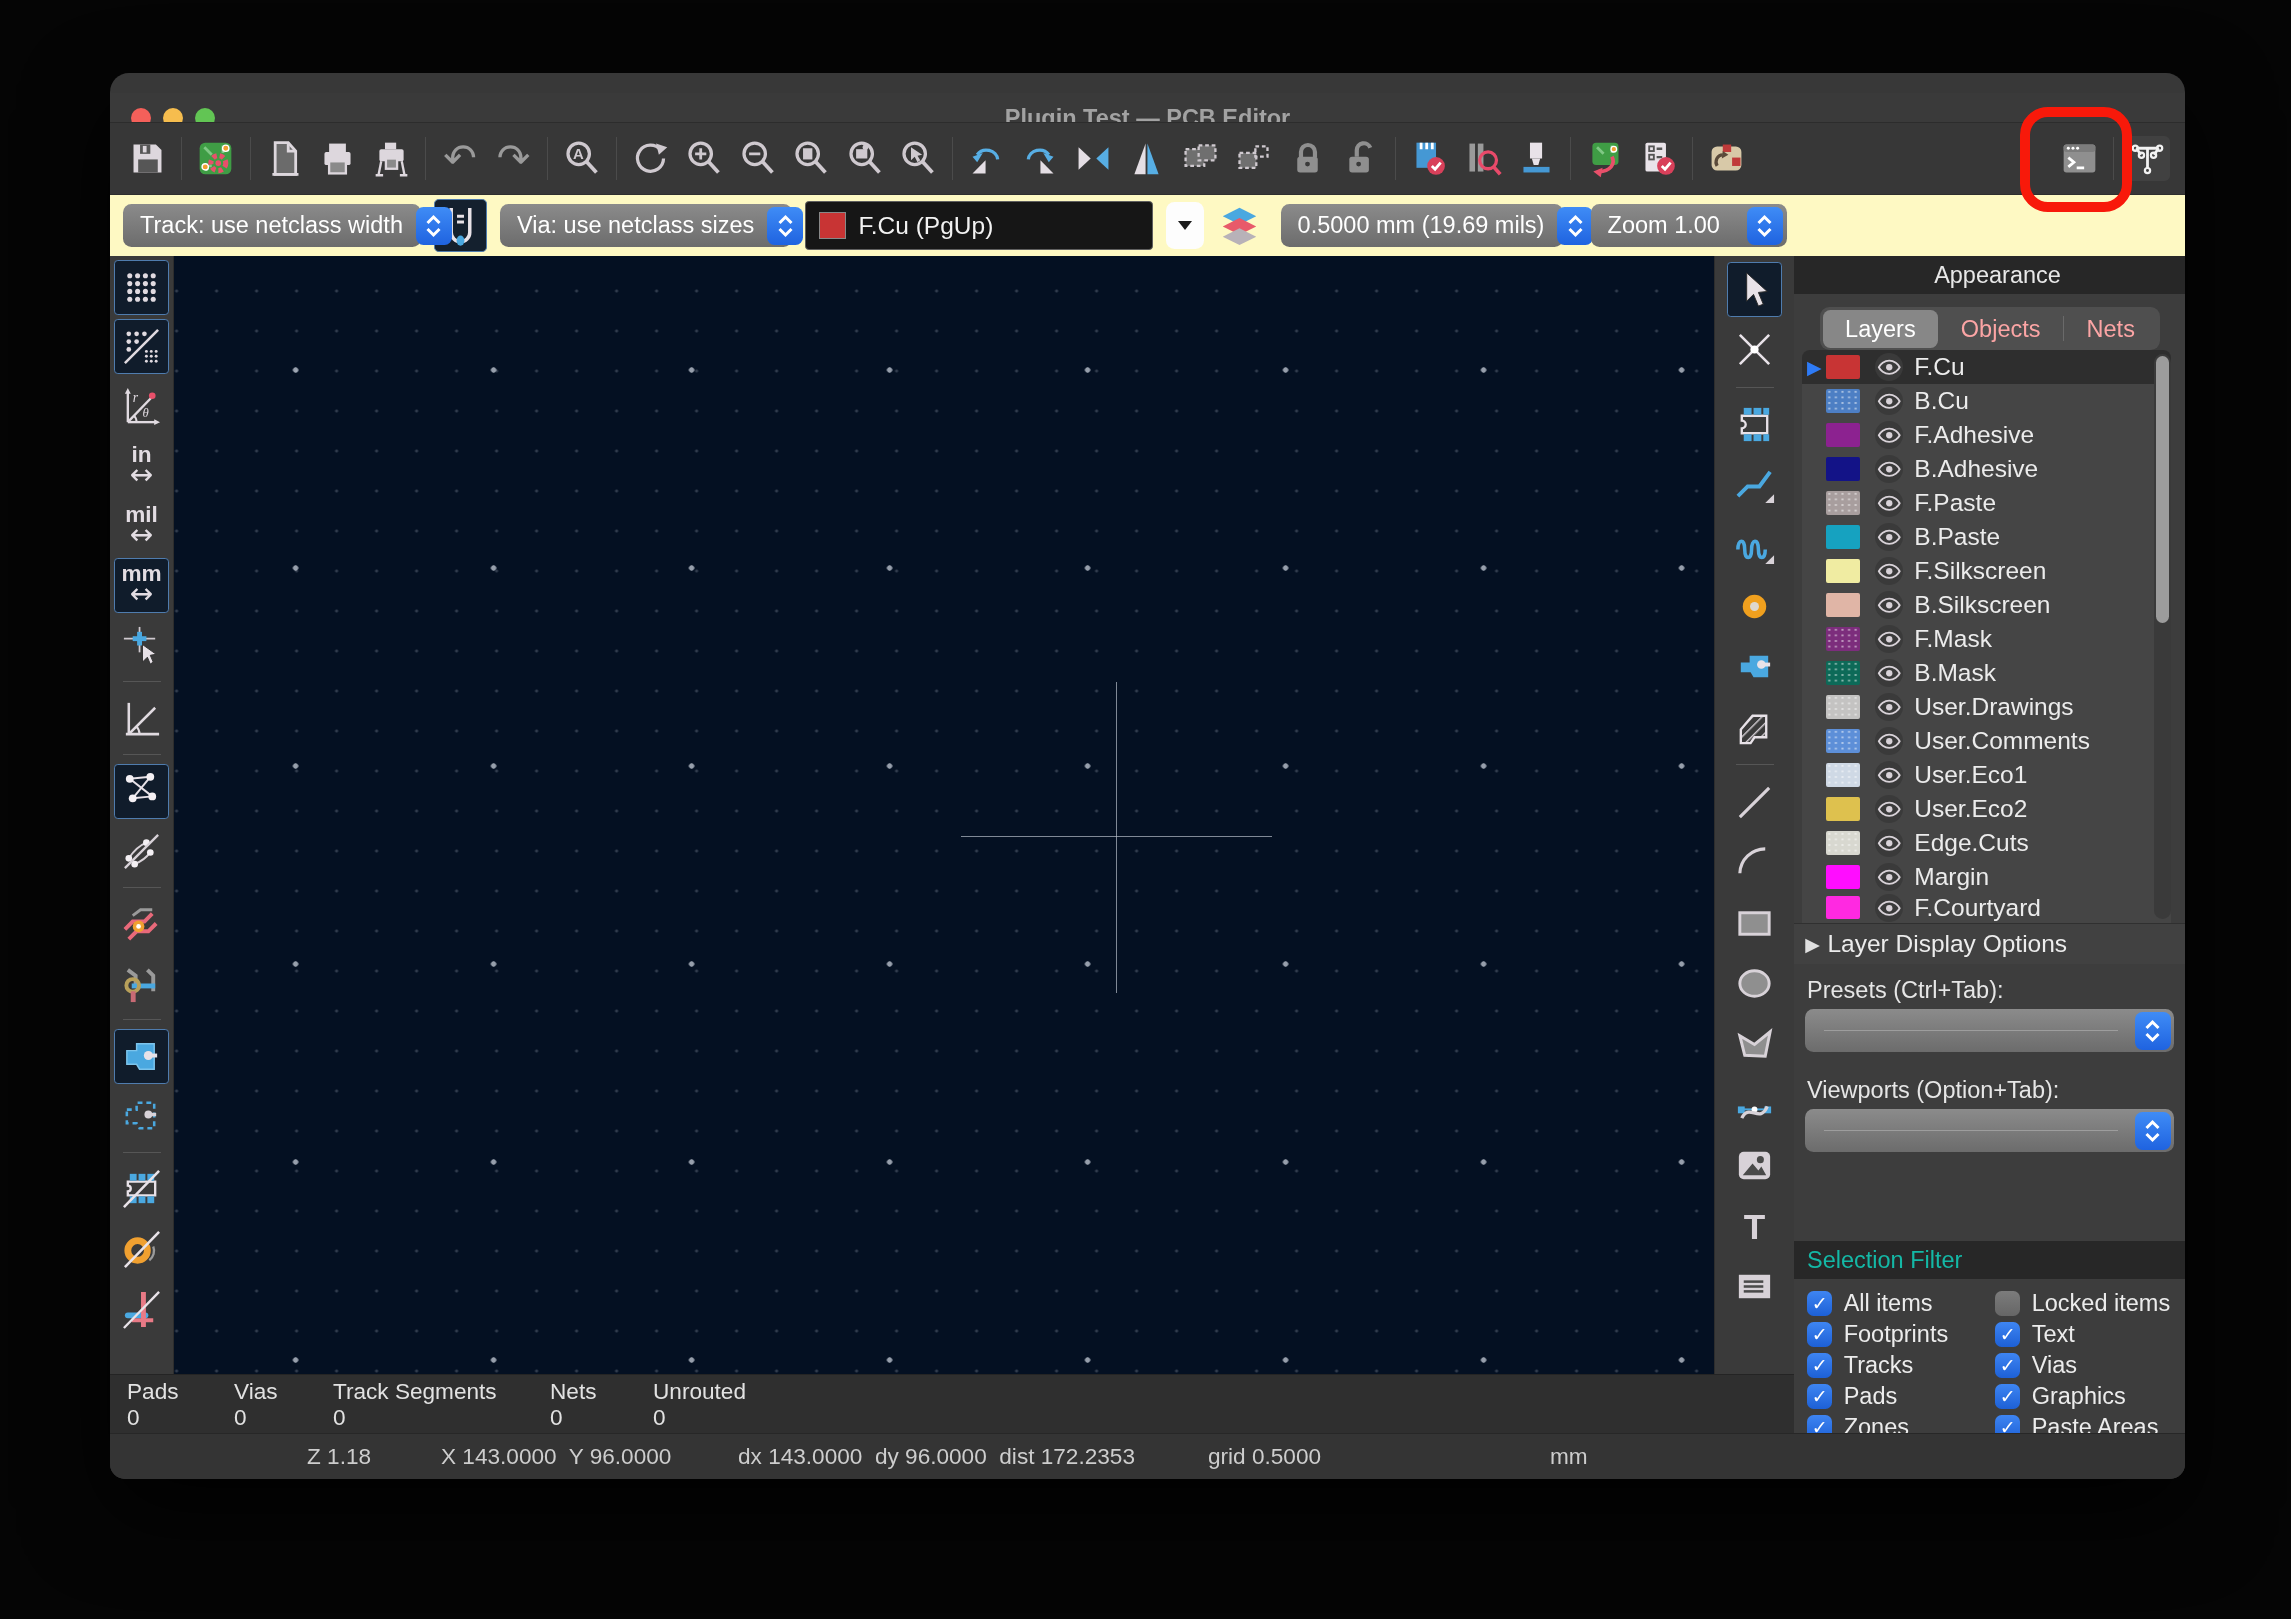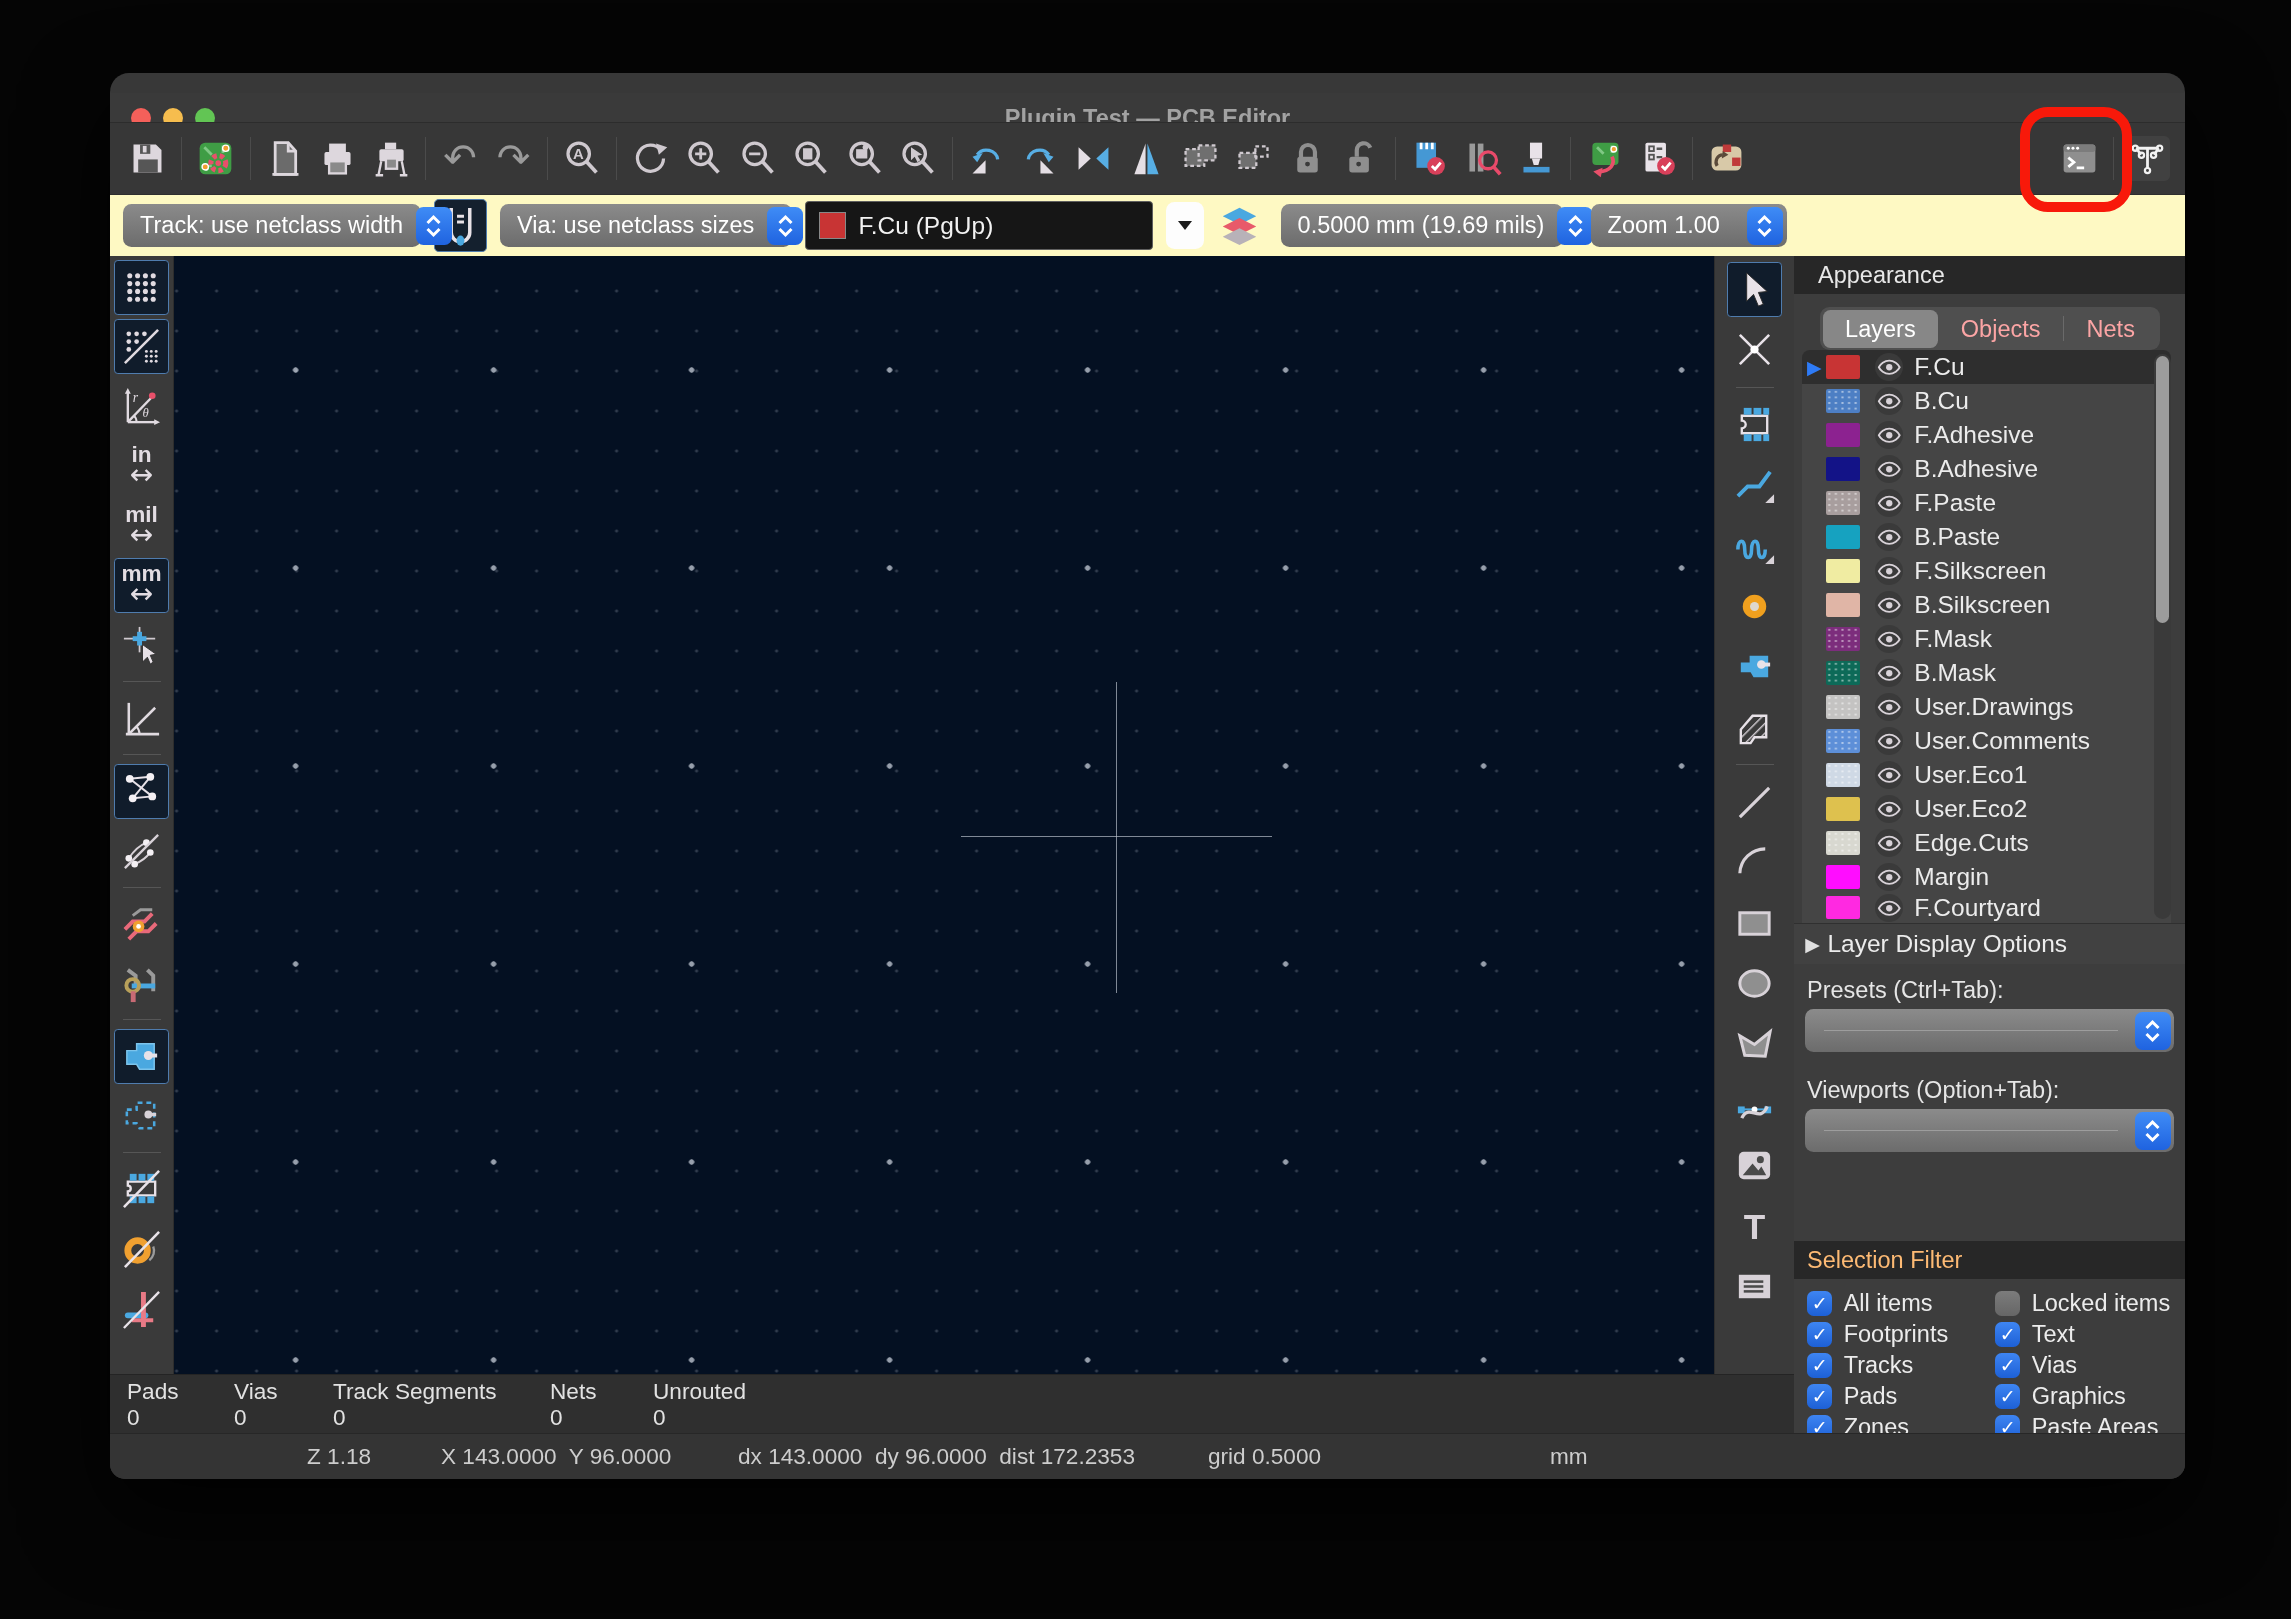--- a/index.html
+++ b/index.html
@@ -55,21 +55,21 @@
     background-image:
       radial-gradient(circle,rgba(200,207,218,.75) 2.4px,transparent 3px),
       radial-gradient(circle,rgba(152,162,178,.30) 1.3px,transparent 1.8px);
     background-size:198px 198px,40px 40px;background-position:22.6px 15px,22.6px 15px;}
   .ch-h{position:absolute;left:787px;top:580px;width:311px;height:0.9px;background:rgba(195,203,214,.65);}
   .ch-v{position:absolute;left:942px;top:426px;width:0.9px;height:311px;background:rgba(195,203,214,.65);}
   .righttools{position:absolute;left:1604px;top:183px;width:80px;height:1119px;background:#3a3a3a;border-left:0.9px solid #2d2d2d;
               display:flex;flex-direction:column;align-items:center;gap:5.6px;padding-top:5.6px;box-sizing:border-box;}
   
   .panel{position:absolute;left:1684px;top:183px;width:392px;height:1177px;background:#3d3d3d;box-sizing:border-box;}
-  .phead{height:38px;background:#272727;color:#e8e8e8;font-size:23.5px;line-height:38px;padding-left:24px;}
+  .phead{height:38px;background:#272727;color:#e8e8e8;font-size:23.5px;line-height:38px;padding-left:15px;text-align:center;}
   .tabswrap{display:flex;justify-content:center;margin:13px 0 9.4px 0;}
   .tabs{background:#4f4f4f;border-radius:9.4px;display:flex;align-items:center;height:43px;padding:2.8px;box-sizing:border-box;}
   .tab{font-size:23.5px;color:#fca5a5;padding:0 22.6px;height:38px;line-height:38px;border-radius:7.5px;}
   .tab.sel{background:#878787;color:#fff;}
   .tabdiv{width:0.9px;height:24.5px;background:#6a6a6a;}
   .layerlist{position:absolute;left:7.5px;top:94px;width:369px;height:573px;background:#454545;border-radius:7.5px 7.5px 0 0;
              overflow:hidden;}
   .lrow{height:34px;display:flex;align-items:center;position:relative;padding-left:24.5px;box-sizing:border-box;}
   .lrow.sel{background:#2e2e2e;}
   .lrow .ind{position:absolute;left:5.6px;font-size:19px;color:#2e7bf6;}
@@ -82,21 +82,21 @@
   .lrow .nm{font-size:24.5px;color:#ececec;}
   .lrow.partial{height:24.5px;align-items:flex-start;}
   .lrow.partial .sw{margin-top:1.9px;}
   .scrollbar{position:absolute;left:360px;top:98px;width:17px;height:565px;background:#3a3a3a;border-radius:8.5px;}
   .thumb{position:absolute;left:1.9px;top:1.9px;width:13px;height:267px;background:#9c9c9c;border-radius:6.6px;}
   .ldo{position:absolute;left:0;top:667px;width:100%;height:40px;background:#414141;border-top:0.9px solid #303030;
        display:flex;align-items:center;font-size:24.5px;color:#ececec;}
   .ldo .tri{margin:0 7.5px 0 11.3px;font-size:19px;color:#e0e0e0;}
   .plabel{position:absolute;left:13px;font-size:23.5px;color:#e6e6e6;}
   .ppill{position:absolute;left:11.3px;width:369px;}
-  .sfhead{position:absolute;left:0;top:985px;width:100%;height:38px;background:#272727;color:#fdba74;font-size:23.5px;
+  .sfhead{position:absolute;left:0;top:985px;width:100%;height:38px;background:#272727;color:#14b8a6;font-size:23.5px;
           line-height:38px;padding-left:13px;box-sizing:border-box;}
   .cbgrid{position:absolute;left:13px;top:1032px;width:369px;display:grid;grid-template-columns:188px 1fr;
           grid-auto-rows:31px;row-gap:0;}
   .cbitem{display:flex;align-items:center;gap:11.3px;}
   .cbox{width:25.4px;height:25.4px;border-radius:6.6px;background:linear-gradient(#3e85f2,#1d60d6);display:flex;align-items:center;
         justify-content:center;color:#fff;font-size:19px;font-weight:bold;flex:none;}
   .cbox.off{background:linear-gradient(#7c7c7c,#666);}
   .cbitem .cl{font-size:23.5px;color:#ececec;white-space:nowrap;}
   
   .counts{position:absolute;left:0;top:1301px;width:1684px;height:58px;background:#2f2f2f;border-top:0.9px solid #242424;}

